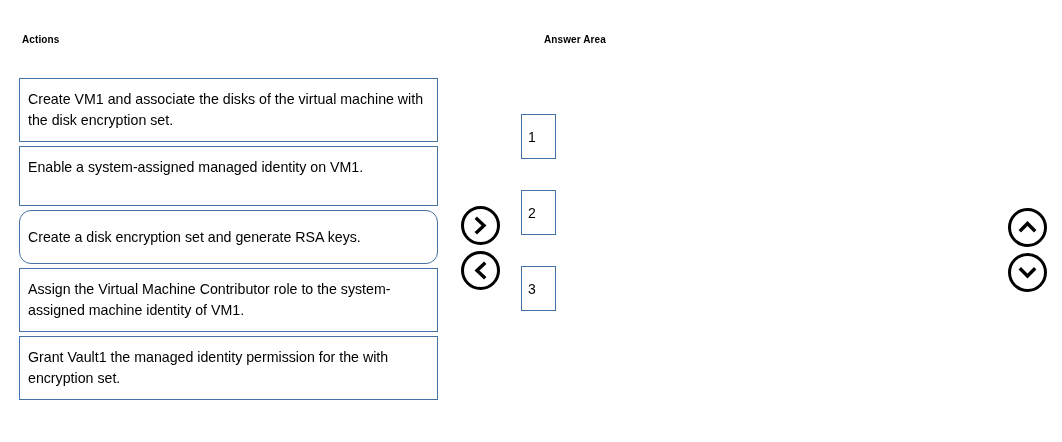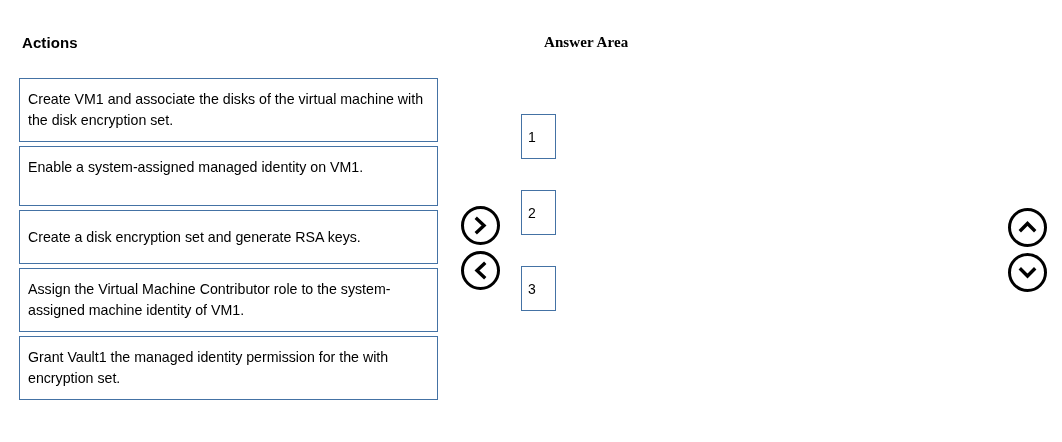--- a/index.html
+++ b/index.html
@@ -19,28 +19,28 @@
   .stage {
     position: absolute;
     left: 0; top: 0;
     width: 1062px;
     height: 442px;
   }
 
   
   .col-heading {
     position: absolute;
-    font-size: 15px;
+    font-size: 10px;
     font-weight: bold;
     letter-spacing: 0.1px;
     color: #000000;
     white-space: nowrap;
   }
   #actions-heading { left: 22px; top: 34px; }
-  #answer-heading  { left: 544px; top: 34px; font-family: Liberation Serif, serif; }
+  #answer-heading  { left: 544px; top: 34px; }
 
   
   #actions-list {
     position: absolute;
     left: 19px;
     top: 78px;
     width: 353px;
   }
   .action-item {
     box-sizing: border-box;
@@ -48,21 +48,21 @@
     border: 1.6px solid #4472a4;
     background: #ffffff;
     padding: 10px 8px 10px 8px;
     margin-bottom: 4px;
     font-size: 14.2px;
     line-height: 21px;
     color: #000000;
     text-align: left;
   }
   .action-item.two-line { min-height: 60px; }
-  .action-item.one-line { min-height: 54px; display: flex; align-items: center; }
+  .action-item.one-line { min-height: 54px; display: flex; align-items: center; border-radius: 12px; }
 
   
   .circle-btn {
     position: absolute;
     width: 39px;
     height: 39px;
     border-radius: 50%;
     border: 3.2px solid #000000;
     background: #ffffff;
     box-sizing: border-box;

